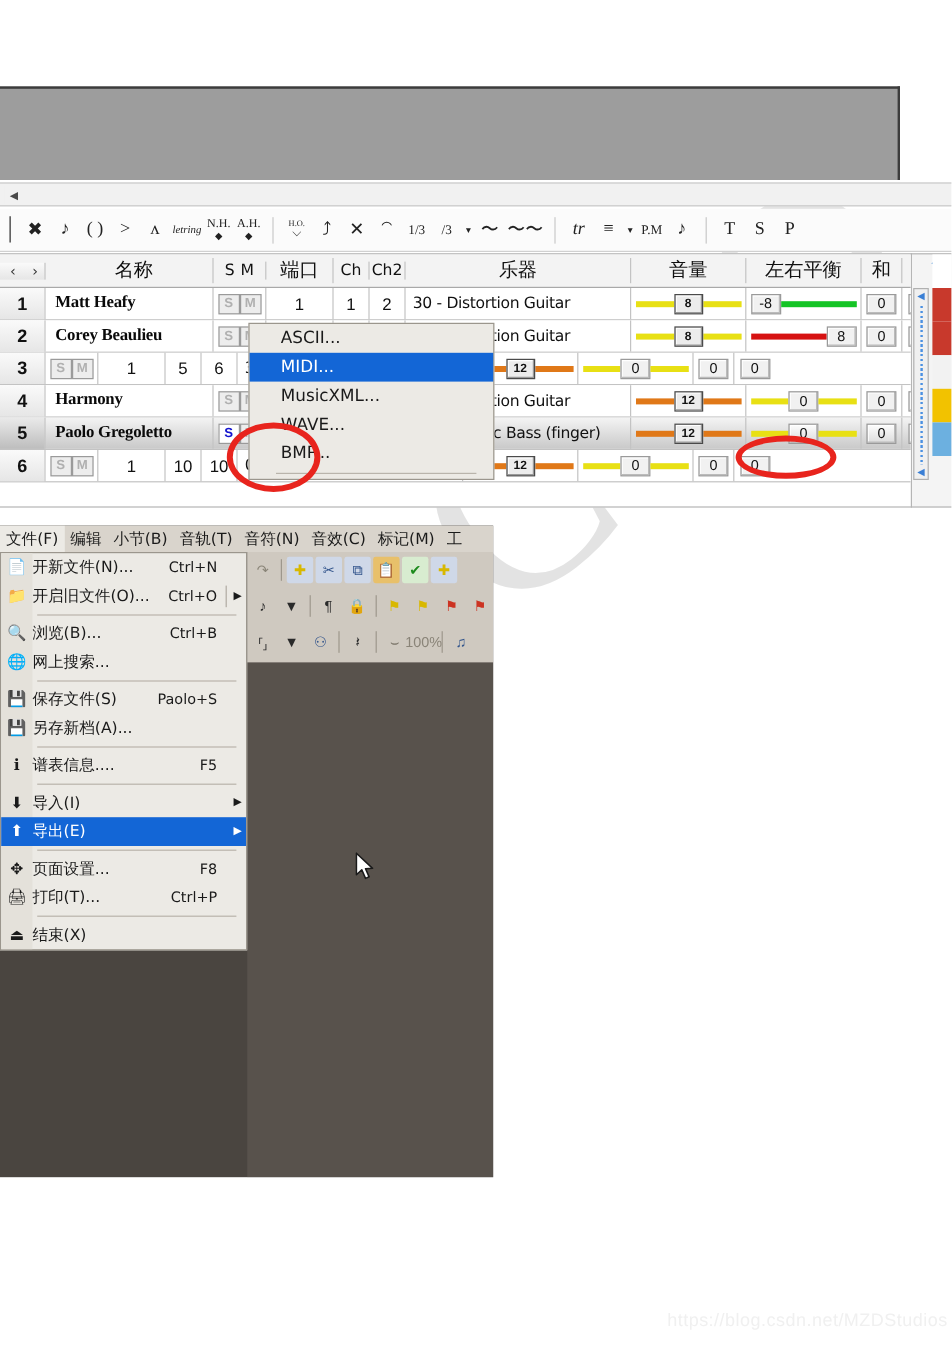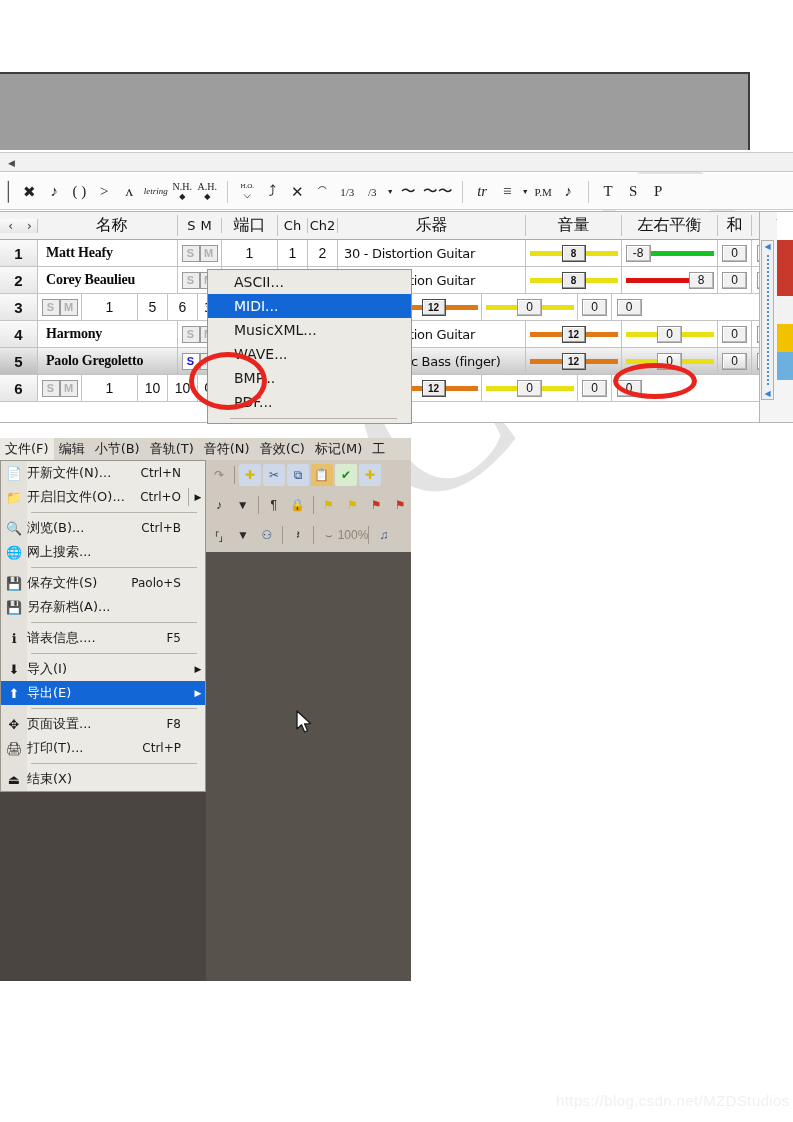--- a/index.html
+++ b/index.html
@@ -662,21 +662,20 @@
         </div>
     </div>
   </div>
 
   <div class="submenu" id="export-submenu">
       <div class="srow">ASCII...</div>
       <div class="srow hl">MIDI...</div>
       <div class="srow">MusicXML...</div>
       <div class="srow">WAVE...</div>
       <div class="srow">BMP...</div>
-      <div class="srow">PDF...</div>
       <div class="ssep"></div>
     </div>
 
   <svg class="cursor" width="18" height="26" viewBox="0 0 18 26">
     <path d="M1 1 L1 19 L5.5 14.8 L8.6 22 L11.6 20.7 L8.6 13.9 L14.5 13.6 Z" fill="#ffffff" stroke="#1a1a1a" stroke-width="1.3" stroke-linejoin="round"></path>
   </svg>
 
   <div class="ellipse" id="ell-sm"></div>
   <div class="ellipse" id="ell-pan"></div>
 

